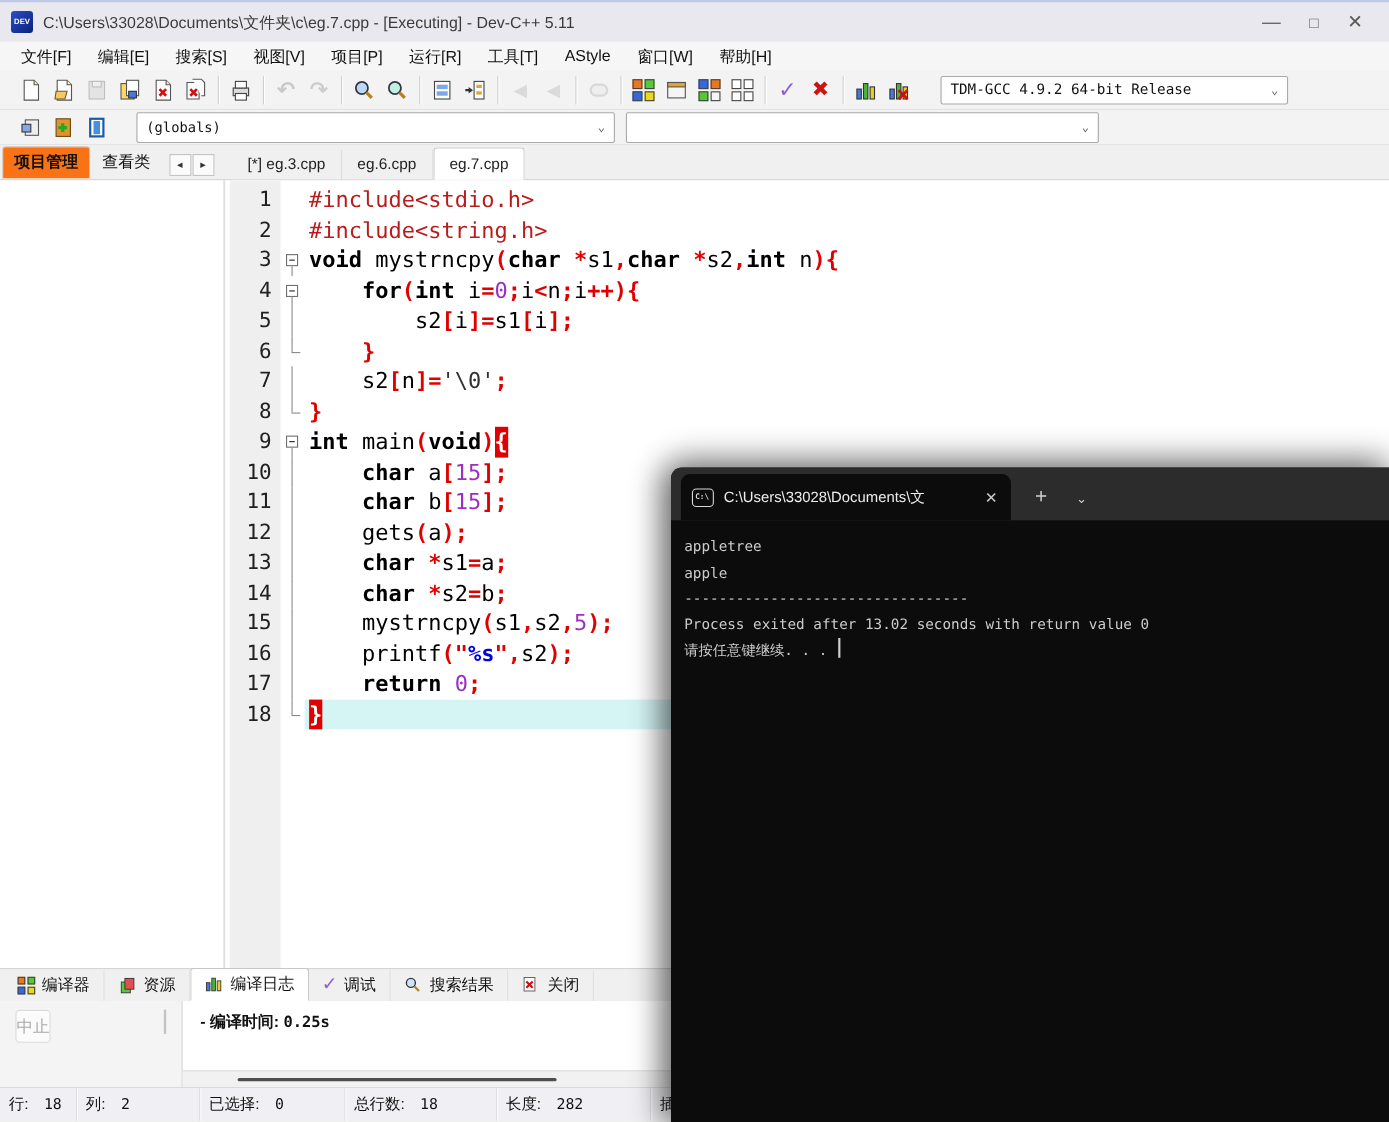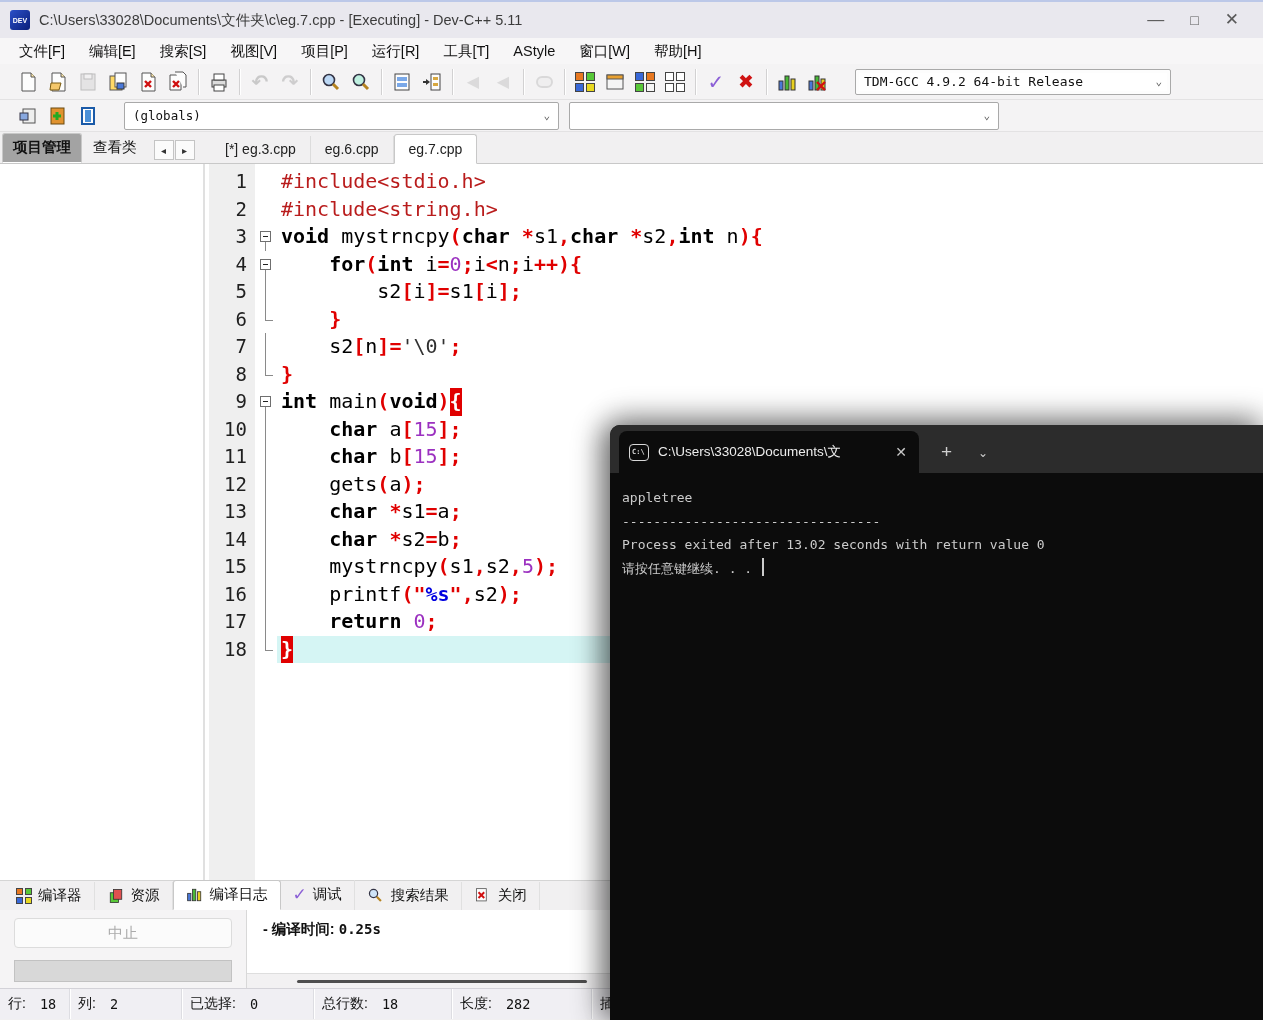--- a/index.html
+++ b/index.html
@@ -35,21 +35,21 @@
 
   .toolbar2 { height:32px; background:#f4f3f4; display:flex; align-items:center; padding-left:8px; border-bottom:1px solid #e3e2e3; }
   .combo2 { height:28px; background:#fff; border:1px solid #a9a9a9; border-radius:2px; display:flex; align-items:center; padding:0 8px; font-family:"DejaVu Sans Mono",monospace; font-size:12.5px; color:#111; }
   .globals { width:435px; margin-left:16px; }
   .empty-combo { width:430px; margin-left:10px; }
 
   
   .tabrow { height:31px; background:#f1f0f1; display:flex; align-items:flex-end; }
   .panel-tabs { width:205px; display:flex; align-items:flex-end; padding-left:2px; flex:none; }
   .ptab { font-size:14.5px; padding:4px 10px 5px; color:#111; border:1px solid transparent; }
-  .ptab.active { background:#a3a3a3; border:1px solid #c8c8c8; border-bottom-color:#fff; border-radius:3px 3px 0 0; font-weight:bold;font-family:Liberation Mono, monospace; }
+  .ptab.active { background:#f97316; border:1px solid #c8c8c8; border-bottom-color:#fff; border-radius:3px 3px 0 0; font-weight:bold;font-family:Liberation Mono, monospace; }
   .tab-arrows { display:flex; gap:1px; margin-left:6px; margin-bottom:3px; }
   .tab-arrows span { width:20px; height:20px; border:1px solid #c4c4c4; background:#fbfbfb; font-size:10px; color:#333; display:flex; align-items:center; justify-content:center; }
   .editor-tabs { display:flex; align-items:flex-end; padding-left:6px; }
   .etab { font-size:14px; padding:5px 14px 6px; color:#222; border-right:1px solid #dcdcdc; background:#f1f0f1; }
   .etab.active { background:#fff; border:1px solid #c8c8c8; border-bottom-color:#fff; border-radius:3px 3px 0 0; position:relative; top:1px; padding-top:6px; }
 
   
   .main { height:717px; display:flex; background:#fff; border-top:1px solid #c8c8c8; }
   .leftpanel { width:205px; background:#fff; border-right:2px solid #e0e0e0; flex:none; }
   .editor { flex:1; position:relative; overflow:hidden; background:#fff; }
@@ -74,21 +74,21 @@
   .c-st { color:#e00000; font-weight:bold; }
   .c-fm { color:#0000e0; font-weight:bold; }
   .c-es { color:#303030; }
   .c-bh { color:#fff; background:#e00000; font-weight:bold; }
 
   
   .btabs { height:30px; background:#f1f0f1; border-top:1px solid #d5d5d5; display:flex; align-items:flex-end; padding-left:4px; }
   .btab { display:flex; align-items:center; gap:6px; font-size:14.5px; padding:4px 12px 5px; color:#111; border-right:1px solid #e0e0e0; }
   .btab.active { background:#fff; border:1px solid #c8c8c8; border-bottom-color:#fff; border-radius:3px 3px 0 0;margin-top:44px; }
   .bcontent { height:78px; display:flex; background:#fff; }
-  .bleft { width:247px; background:#f5f4f5; border-right:1px solid #d8d8d8; flex:none; padding:8px 14px 6px; display:flex; flex-direction:column; justify-content:space-between; }
+  .bleft { width:166px; background:#f5f4f5; border-right:1px solid #d8d8d8; flex:none; padding:8px 14px 6px; display:flex; flex-direction:row; justify-content:space-between; }
   .abort-btn { height:30px; background:#fbfbfb; border:1px solid #dcdcdc; border-radius:4px; color:#ababab; font-size:15px; display:flex; align-items:center; justify-content:center; }
   .progressbar { height:22px; background:#d8d8d8; border:1px solid #c2c2c2; }
   .blog { flex:1; position:relative; }
   .log-line { padding:10px 0 0 16px; font-size:14.5px; color:#111; font-weight:bold; }
   .log-line .mono { font-family:"DejaVu Sans Mono",monospace; font-weight:bold; font-size:14px; }
   .hscroll { position:absolute; left:0; right:0; bottom:0; height:15px; background:#f2f1f2; border-top:1px solid #dedede; }
   .hthumb { position:absolute; left:50px; top:6px; width:290px; height:3px; background:#4e4e4e; border-radius:2px; }
 
   
   .statusbar { height:31px; background:#f0eff3; border-top:1px solid #d3d2d8; display:flex; align-items:center; font-size:14px; color:#111; }
@@ -567,16 +567,16 @@
   <div class="terminal">
     <div class="ttabbar">
       <div class="ttab">
         <span class="cmdicon">C:\</span>
         <span class="ttab-title">C:\Users\33028\Documents\文</span>
         <span class="ttab-close">✕</span>
       </div>
       <div class="ttab-new" style="margin-bottom:10px">+</div>
       <div class="ttab-dd" style="margin-bottom:13px">⌄</div>
     </div>
-    <div class="tbody" id="tbody"><div>appletree</div><div>---------------------------------</div><div>Process exited after 13.02 seconds with return value 0</div><div>请按任意键继续. . . <span class="cursor"></span></div></div>
+    <div class="tbody" id="tbody"><div>appletree</div><div>apple</div><div>---------------------------------</div><div>Process exited after 13.02 seconds with return value 0</div><div>请按任意键继续. . . <span class="cursor"></span></div></div>
   </div>
 
 </div>
 
 </body></html>

